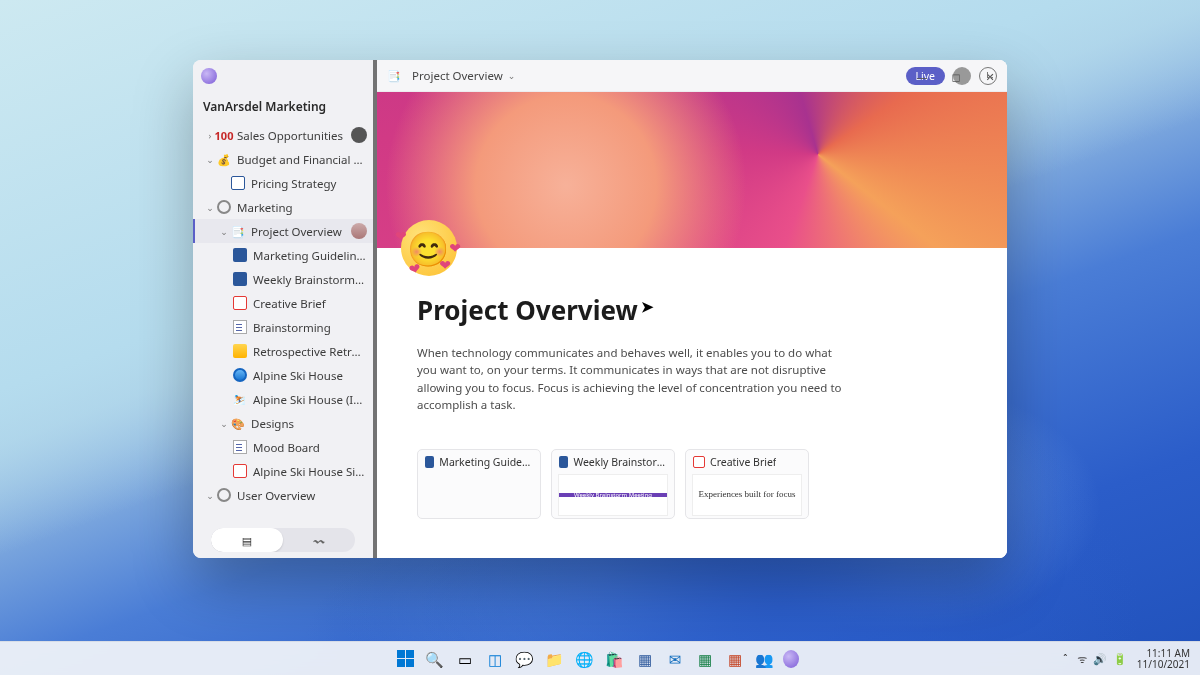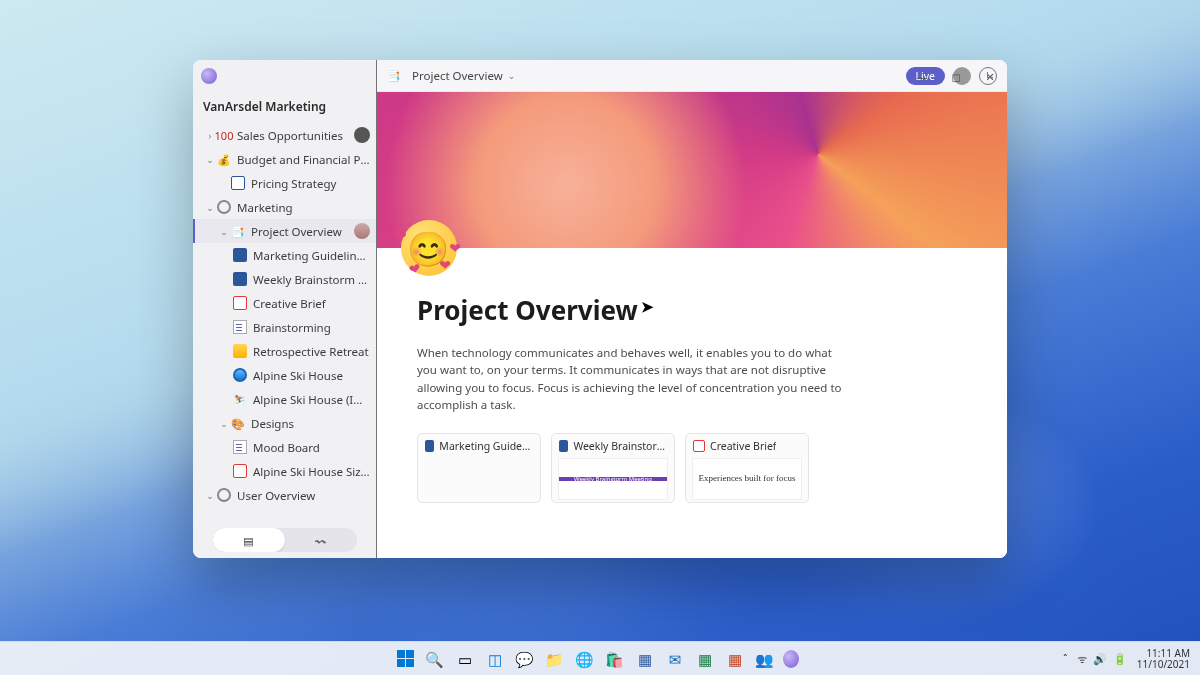--- a/index.html
+++ b/index.html
@@ -26,21 +26,21 @@
     border-radius: 8px;
     box-shadow: 0 24px 60px rgba(0,0,0,0.28);
     display: flex;
     overflow: hidden;
   }
   .sidebar {
     width: 184px;
     background: #f1f1f4;
     display: flex;
     flex-direction: column;
-    border-right: 1px solid #737373;
+    border-right: 4px solid #737373;
   }
   .title-row {
     height: 32px; display: flex; align-items: center;
     padding: 0 8px;
   }
   .app-icon {
     width: 16px; height: 16px; border-radius: 50%;
     background: radial-gradient(circle at 35% 35%, #c9b8f5, #7b5ad6);
     margin-right: 8px;
   }
@@ -56,21 +56,21 @@
   }
   .tree-item.selected { background: #e8e8ee; border-left-color: #5b5fc7; }
   .chev { width: 10px; text-align: center; color: #7a7a7a; font-size: 9px; margin-right: 2px; }
   .ti-icon { width: 14px; height: 14px; margin-right: 6px; display:inline-flex; align-items:center; justify-content:center; font-size:10px; }
   .ti-label { white-space: nowrap; overflow: hidden; text-overflow: ellipsis; flex: 1; }
   .avatar-mini { width:16px; height:16px; border-radius:50%; background:#888; margin-left:4px; background-size:cover; }
   .depth1 { padding-left: 10px; }
   .depth2 { padding-left: 24px; }
   .depth3 { padding-left: 38px; }
 
-  .i-100 { font-size:11px; color:#c62828; font-weight:400; }
+  .i-100 { font-size:11px; color:#c62828; font-weight:700; }
   .i-money::before { content:"💰"; font-size:11px; }
   .i-doc { background:#fff; border:1px solid #2b579a; border-radius:2px; }
   .i-mkt { border:2px solid #888; border-radius:50%; }
   .i-proj { font-size:11px; }
   .i-word { background:#2b579a; border-radius:2px; }
   .i-note { background:#fff; border:1px solid #aaa; position:relative; }
   .i-note::after { content:""; position:absolute; left:2px; top:3px; width:6px; height:1px; background:#56a; box-shadow:0 3px 0 #56a,0 6px 0 #56a; }
   .i-globe { border:2px solid #1565c0; border-radius:50%; background:linear-gradient(#64b5f6,#1976d2); }
   .i-folder { background:linear-gradient(#ffd54f,#ffb300); border-radius:2px; }
   .i-ski { font-size:10px; }
@@ -123,21 +123,21 @@
     background: radial-gradient(circle at 35% 30%, #ffe27a, #fdbf2d);
     display:flex; align-items:center; justify-content:center; font-size:26px;
   }
   .hero-emoji::before { content:"😊"; font-size:34px; }
   .heart { position:absolute; font-size:14px; color:#e0457b; }
   .h1p { left:-6px; top:6px; } .h2p { right:-4px; top:18px; } .h3p { left:8px; bottom:-2px; transform:rotate(-15deg);} .h4p { right:6px; bottom:2px; }
 
   .doc-body { padding: 44px 40px 0 40px; }
   .doc-title { font-size:26px; font-weight:700; color:#1c1c1c; margin-bottom:16px; position:relative; display:inline-block;}
   .cursor-ptr { position:absolute; right:-16px; top:4px; font-size:15px; color:#000; }
-  .doc-para { font-size:11.5px; color:#4c4c4c; line-height:1.5; max-width:430px; margin-bottom:20px; }
+  .doc-para { font-size:11.5px; color:#4c4c4c; line-height:1.5; max-width:430px; margin-bottom:36px; }
   .subhead { font-size:18px; font-weight:700; color:#1c1c1c; margin-bottom:12px; }
   .cards { display:flex; gap:10px; }
   .card {
     width:124px; height:70px; border:1px solid #e5e5e8; border-radius:5px;
     background:#fbfbfc; overflow:hidden; cursor:pointer;
   }
   .card-hd { display:flex; align-items:center; gap:5px; padding:5px 7px; font-size:10.5px; color:#333; }
   .card-hd .ci { width:12px; height:12px; }
   .card-hd .cl { white-space:nowrap; overflow:hidden; text-overflow:ellipsis; }
   .card-prev { height:42px; margin:0 6px; background:#fff; border:1px solid #eee; display:flex; align-items:center; justify-content:center; font-size:8px; color:#555; }

